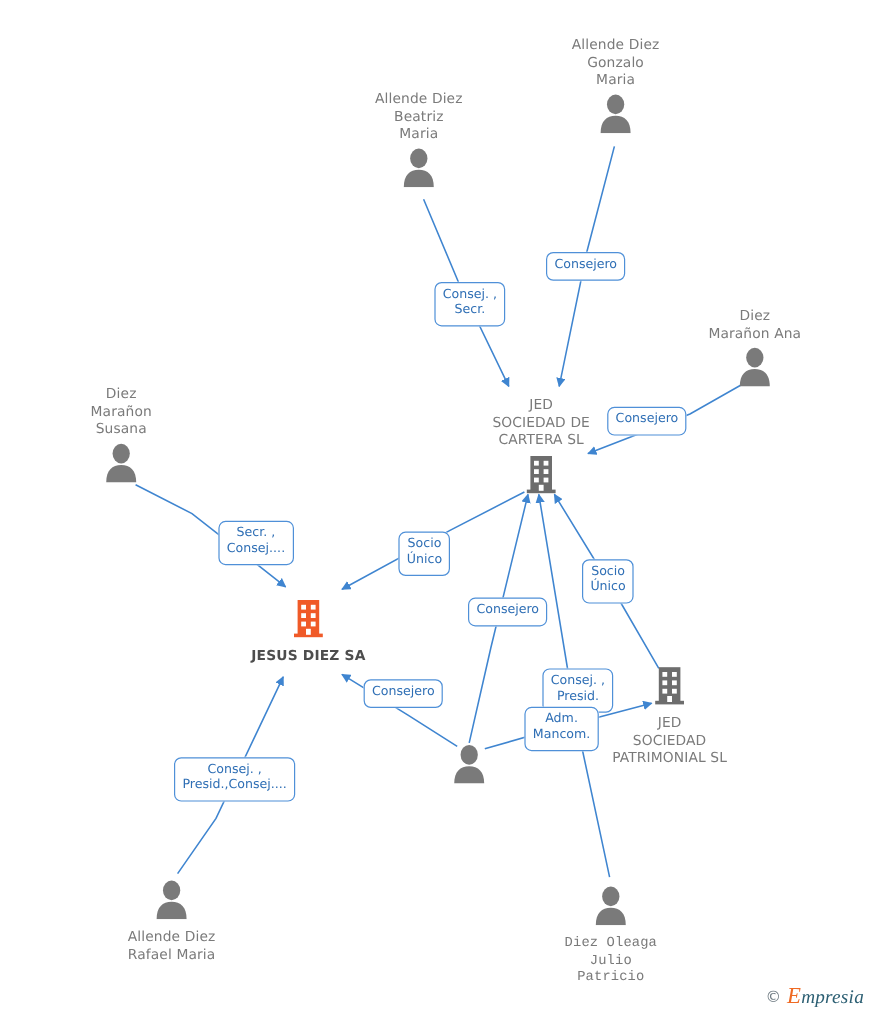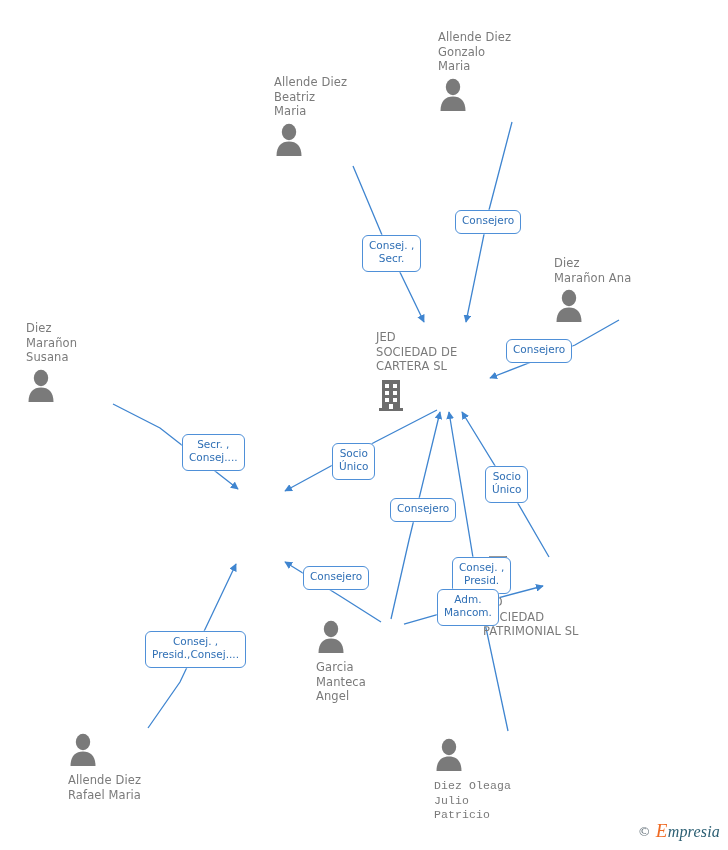--- a/index.html
+++ b/index.html
@@ -16,20 +16,21 @@
     overflow: hidden;
   }
   #edges {
     position: absolute;
     left: 0; top: 0;
     width: 728px; height: 850px;
     pointer-events: none;
   }
   .node {
     position: absolute;
+    text-align: center;
     width: 150px;
     margin-left: -75px;
   }
   .node .glyph {
     display: block;
     margin: 0 auto;
   }
   .node .label {
     display: block;
     color: #7a7a7a;
@@ -182,20 +183,36 @@
         <rect x="17" y="6" width="4" height="4" fill="#ffffff"></rect>
         <rect x="9" y="13" width="4" height="4" fill="#ffffff"></rect>
         <rect x="17" y="13" width="4" height="4" fill="#ffffff"></rect>
         <rect x="9" y="20" width="4" height="4" fill="#ffffff"></rect>
         <rect x="17" y="20" width="4" height="4" fill="#ffffff"></rect>
         <rect x="13" y="26" width="4" height="5" fill="#ffffff"></rect>
       </svg>
     </span>
   </div>
 
+  <div class="node company-main label-below" style="left:257px; top:498px;">
+    <span class="glyph">
+      <svg width="30" height="34" viewBox="0 0 30 34" xmlns="http://www.w3.org/2000/svg">
+        <rect x="6" y="2" width="18" height="29" fill="#f05a28"></rect>
+        <rect x="3" y="30" width="24" height="3" fill="#f05a28"></rect>
+        <rect x="9" y="6" width="4" height="4" fill="#ffffff"></rect>
+        <rect x="17" y="6" width="4" height="4" fill="#ffffff"></rect>
+        <rect x="9" y="13" width="4" height="4" fill="#ffffff"></rect>
+        <rect x="17" y="13" width="4" height="4" fill="#ffffff"></rect>
+        <rect x="9" y="20" width="4" height="4" fill="#ffffff"></rect>
+        <rect x="17" y="20" width="4" height="4" fill="#ffffff"></rect>
+        <rect x="13" y="26" width="4" height="5" fill="#ffffff"></rect>
+      </svg>
+    </span>
+    <span class="label">JESUS DIEZ SA</span>
+  </div>
 
   <div class="node label-below" style="left:558px; top:554px;">
     <span class="glyph">
       <svg width="30" height="34" viewBox="0 0 30 34" xmlns="http://www.w3.org/2000/svg">
         <rect x="6" y="2" width="18" height="29" fill="#6d6d6d"></rect>
         <rect x="3" y="30" width="24" height="3" fill="#6d6d6d"></rect>
         <rect x="9" y="6" width="4" height="4" fill="#ffffff"></rect>
         <rect x="17" y="6" width="4" height="4" fill="#ffffff"></rect>
         <rect x="9" y="13" width="4" height="4" fill="#ffffff"></rect>
         <rect x="17" y="13" width="4" height="4" fill="#ffffff"></rect>
@@ -209,23 +226,20 @@
 PATRIMONIAL SL</span>
   </div>
 
   <div class="node label-below" style="left:391px; top:620px;">
     <span class="glyph">
       <svg width="30" height="33" viewBox="0 0 30 33" xmlns="http://www.w3.org/2000/svg">
         <ellipse cx="15" cy="9" rx="7.2" ry="8.2" fill="#7a7a7a"></ellipse>
         <path d="M 2.5 33 C 2.5 23 7.5 18.5 15 18.5 C 22.5 18.5 27.5 23 27.5 33 Z" fill="#7a7a7a"></path>
       </svg>
     </span>
-    <span class="label">Garcia
-Manteca
-Angel</span>
   </div>
 
   <div class="node label-below" style="left:143px; top:733px;">
     <span class="glyph">
       <svg width="30" height="33" viewBox="0 0 30 33" xmlns="http://www.w3.org/2000/svg">
         <ellipse cx="15" cy="9" rx="7.2" ry="8.2" fill="#7a7a7a"></ellipse>
         <path d="M 2.5 33 C 2.5 23 7.5 18.5 15 18.5 C 22.5 18.5 27.5 23 27.5 33 Z" fill="#7a7a7a"></path>
       </svg>
     </span>
     <span class="label">Allende Diez

